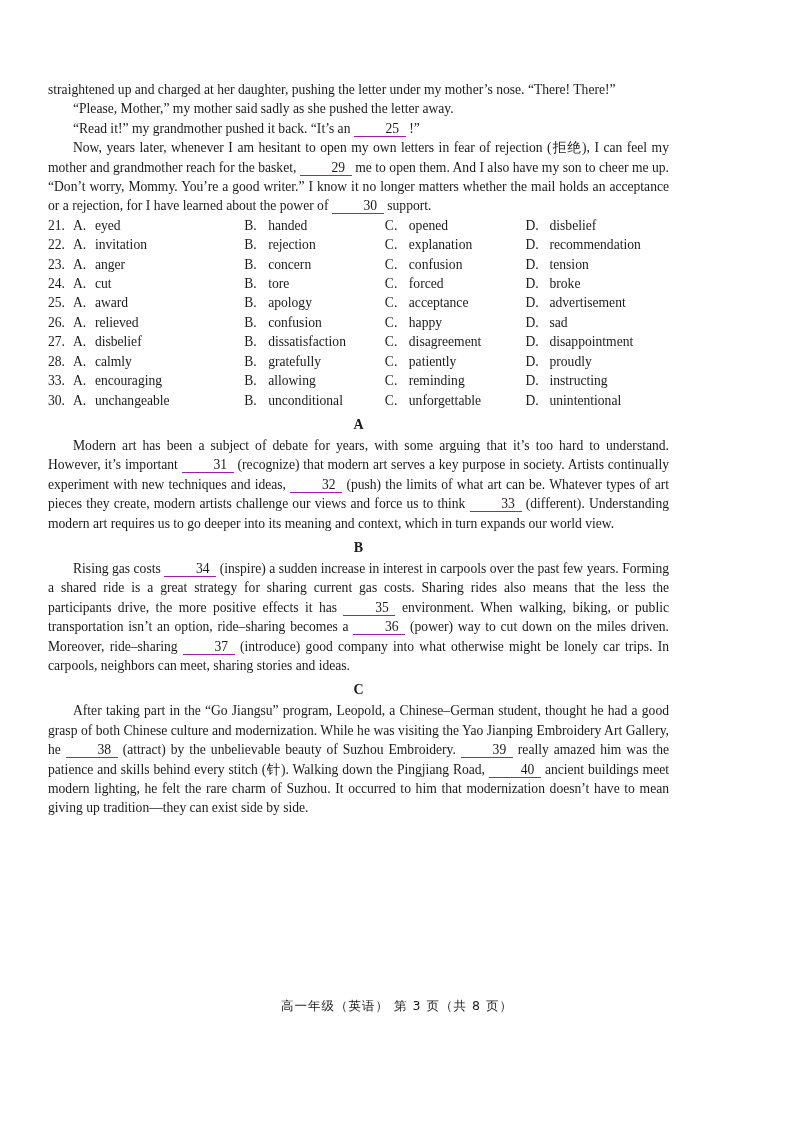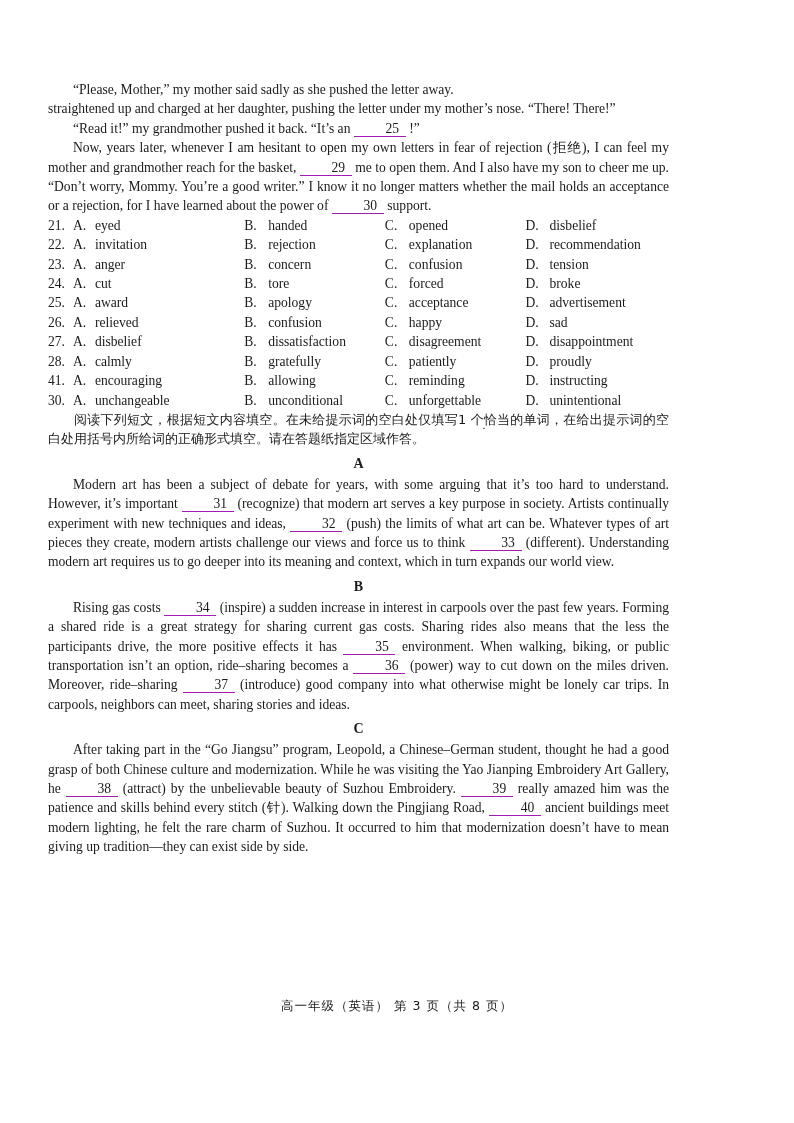--- a/index.html
+++ b/index.html
@@ -27,22 +27,22 @@
   .title { text-align: center; font-weight: bold; font-size: 14px; line-height: 20px; margin: 5px 0 1px; }
   .footer { position: absolute; top: 998px; left: 0; width: 794px; text-align: center;
             font-family: "DejaVu Sans", sans-serif; font-size: 12.5px; letter-spacing: 1px; }
 </style>
 </head>
 <body>
 
 <div class="page">
 
   <div>
+    <p class="p"><span>straightened up and charged at her daughter, pushing the letter under my mother’s nose. “There! There!”</span></p>
     <p class="p indent"><span>“Please, Mother,” my mother said sadly as she pushed the letter away.</span></p>
-    <p class="p"><span>straightened up and charged at her daughter, pushing the letter under my mother’s nose. “There! There!”</span></p>
     <p class="p indent"><span>“Read it!” my grandmother pushed it back. “It’s an </span><span class="blank">25</span><span> !”</span></p>
     <p class="p indent"><span>Now, years later, whenever I am hesitant to open my own letters in fear of rejection (拒绝), I can feel my mother and grandmother reach for the basket, </span><span class="blank">29</span><span> me to open them. And I also have my son to cheer me up. “Don’t worry, Mommy. You’re a good writer.” I know it no longer matters whether the mail holds an acceptance or a rejection, for I have learned about the power of </span><span class="blank">30</span><span> support.</span></p>
   </div>
 
   <div class="opts" id="opts">
       <div class="opt-row">
         <span class="num">21.</span>
         <span class="c cA">
           <span class="lt">A.</span>
           <span>eyed</span>
@@ -187,21 +187,21 @@
         <span class="c cC">
           <span class="lt">C.</span>
           <span>patiently</span>
         </span>
         <span class="c cD">
           <span class="lt">D.</span>
           <span>proudly</span>
         </span>
       </div>
       <div class="opt-row">
-        <span class="num">41.</span>
+        <span class="num">33.</span>
         <span class="c cA">
           <span class="lt">A.</span>
           <span>encouraging</span>
         </span>
         <span class="c cB">
           <span class="lt">B.</span>
           <span>allowing</span>
         </span>
         <span class="c cC">
           <span class="lt">C.</span>
@@ -226,21 +226,20 @@
           <span class="lt">C.</span>
           <span>unforgettable</span>
         </span>
         <span class="c cD">
           <span class="lt">D.</span>
           <span>unintentional</span>
         </span>
       </div>
     </div>
 
-  <p class="cn" style="text-indent:26px"><span>阅读下列短文，根据短文内容填空。在未给提示词的空白处仅填写</span><span class="dot">1 个</span><span>恰当的单词，在给出提示词的空白处用括号内所给词的正确形式填空。请在答题纸指定区域作答。</span></p>
 
   <div class="title">A</div>
   <p class="p indent"><span>Modern art has been a subject of debate for years, with some arguing that it’s too hard to understand. However, it’s important </span><span class="blank">31</span><span> (recognize) that modern art serves a key purpose in society. Artists continually experiment with new techniques and ideas, </span><span class="blank">32</span><span> (push) the limits of what art can be. Whatever types of art pieces they create, modern artists challenge our views and force us to think </span><span class="blank">33</span><span> (different). Understanding modern art requires us to go deeper into its meaning and context, which in turn expands our world view.</span></p>
 
   <div class="title">B</div>
   <p class="p indent"><span>Rising gas costs </span><span class="blank">34</span><span> (inspire) a sudden increase in interest in carpools over the past few years. Forming a shared ride is a great strategy for sharing current gas costs. Sharing rides also means that the less the participants drive, the more positive effects it has </span><span class="blank">35</span><span> environment. When walking, biking, or public transportation isn’t an option, ride–sharing becomes a </span><span class="blank">36</span><span> (power) way to cut down on the miles driven. Moreover, ride–sharing </span><span class="blank">37</span><span> (introduce) good company into what otherwise might be lonely car trips. In carpools, neighbors can meet, sharing stories and ideas.</span></p>
 
   <div class="title">C</div>
   <p class="p indent"><span>After taking part in the “Go Jiangsu” program, Leopold, a Chinese–German student, thought he had a good grasp of both Chinese culture and modernization. While he was visiting the Yao Jianping Embroidery Art Gallery, he </span><span class="blank">38</span><span> (attract) by the unbelievable beauty of Suzhou Embroidery. </span><span class="blank">39</span><span> really amazed him was the patience and skills behind every stitch (针). Walking down the Pingjiang Road, </span><span class="blank">40</span><span> ancient buildings meet modern lighting, he felt the rare charm of Suzhou. It occurred to him that modernization doesn’t have to mean giving up tradition—they can exist side by side.</span></p>
 </div>

